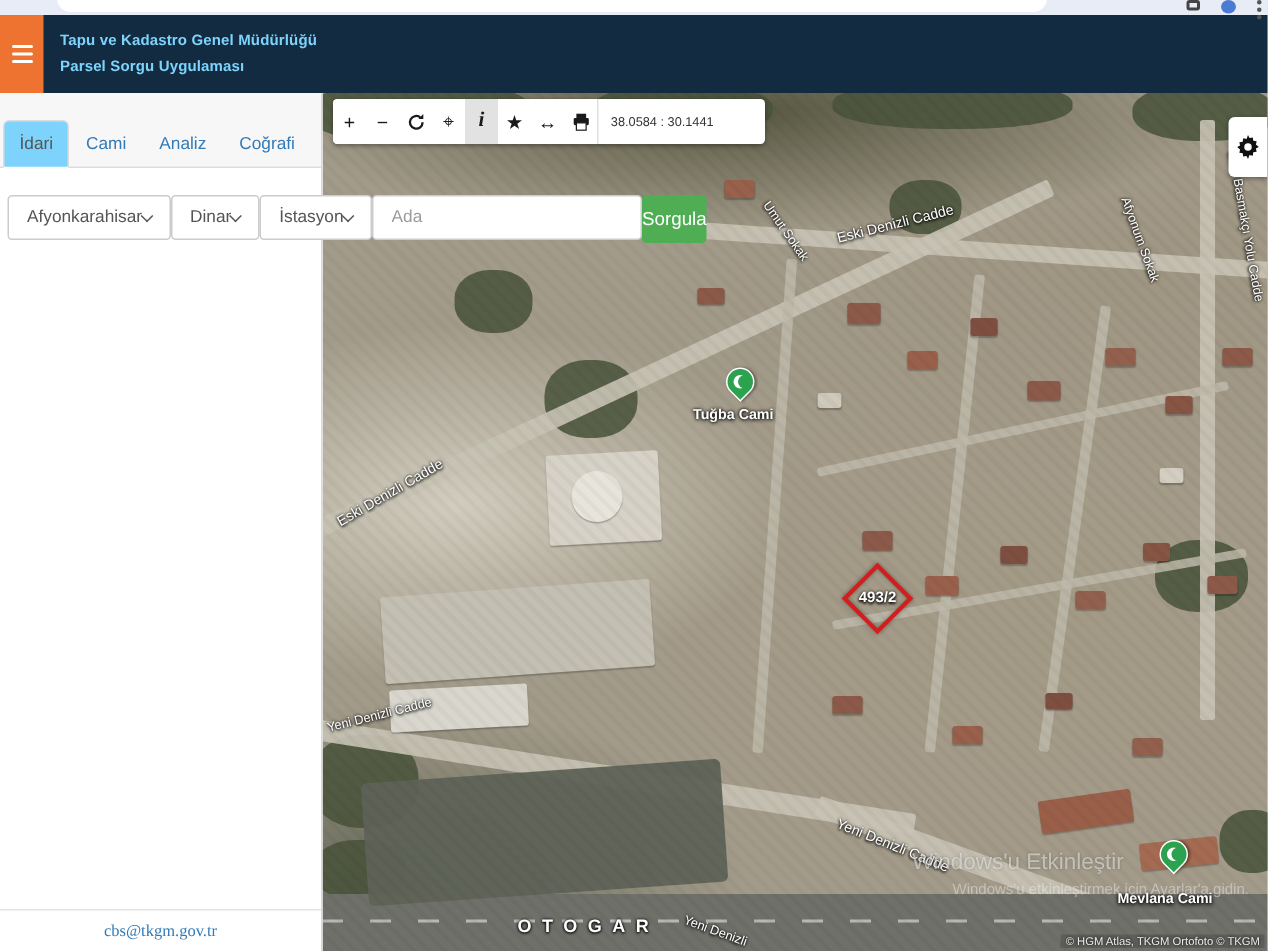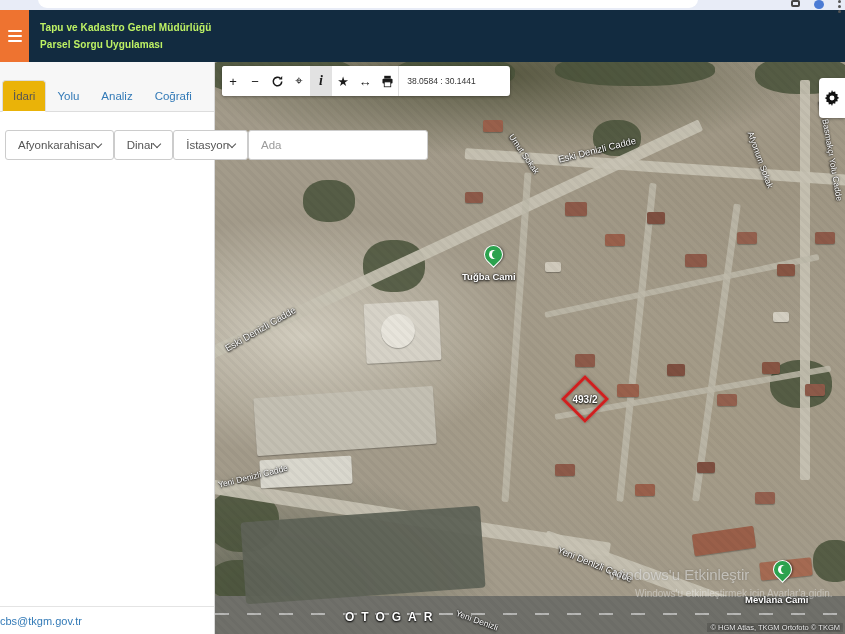--- a/index.html
+++ b/index.html
@@ -12,35 +12,35 @@
   .ext-icon { width:9px; height:7px; border:2px solid #444; border-radius:2px; margin-top:0; }
   .avatar { width:10px; height:9px; border-radius:50%; background:#4b7bd4; }
   .kebab { display:flex; flex-direction:column; gap:2px; margin-top:0; }
   .kebab i { width:3px; height:3px; border-radius:50%; background:#555; }
 
   
   .app-header { position:absolute; left:0; top:10px; width:845px; height:52px; background:#122b40; z-index:40; }
   .hamburger { position:absolute; left:0; top:0; width:29px; height:52px; background:#ee7330; display:flex; align-items:center; justify-content:center; cursor:pointer; }
   .bars { display:flex; flex-direction:column; gap:3px; }
   .bars i { display:block; width:14px; height:2px; background:#fff; border-radius:1px; }
-  .titles { position:absolute; left:40px; top:9px; color:#bef264; }
+  .titles { position:absolute; left:40px; top:9px; color:#7dd3fc; }
   .titles .t1, .titles .t2 { font-size:10px; font-weight:600; line-height:17px; letter-spacing:.1px; }
 
   
   .sidebar { position:absolute; left:0; top:62px; width:215px; height:572px; background:#fff; border-right:1px solid #d9d9d9; z-index:30; }
   .tabs { height:50px; background:#f7f7f7; border-bottom:1px solid #ddd; display:flex; align-items:flex-end; padding-left:2px; }
   .tab { font-size:11.5px; color:#337ab7; padding:9px 10px; cursor:pointer; border:1px solid transparent; margin-bottom:-1px; }
-  .tab.active { background:#eab308; color:#555; border-color:#ddd #ddd #fff #ddd; border-radius:4px 4px 0 0; }
+  .tab.active { background:#7dd3fc; color:#555; border-color:#ddd #ddd #fff #ddd; border-radius:4px 4px 0 0; }
   .form { padding:18px 5px 0 5px; display:flex; flex-direction:row; }
   .select { height:30px; border:1px solid #ccc; border-radius:3px; background:#fff; display:flex; align-items:center; justify-content:space-between; padding:0 12px; font-size:11.5px; color:#555; margin-bottom:17px; cursor:pointer; }
   .chev { width:6px; height:6px; border-right:1.6px solid #555; border-bottom:1.6px solid #555; transform:rotate(45deg); margin-top:-3px; }
   .txt { height:30px; border:1px solid #ccc; border-radius:3px; padding:0 12px; font-size:11.5px; color:#555; margin-bottom:17px; outline:none; font-family:"Liberation Sans", sans-serif; }
   .txt::placeholder { color:#9b9b9b; }
   .sorgula { height:32px; border:none; border-radius:3px; background:#4fae54; color:#fff; font-size:12.5px; cursor:pointer; font-family:"Liberation Sans", sans-serif; }
-  .side-footer { position:absolute; left:0; bottom:0; width:100%; height:28px; border-top:1px solid #e4e4e4; display:flex; align-items:center; justify-content:flex-start; }
+  .side-footer { position:absolute; left:0; bottom:0; width:100%; height:28px; border-top:1px solid #e4e4e4; display:flex; align-items:center; justify-content:center;font-family:Liberation Serif, serif; }
   .side-footer a { font-size:11px; color:#337ab7; text-decoration:none; cursor:pointer; }
 
   
   .map { position:absolute; left:215px; top:62px; width:630px; height:572px; overflow:hidden; background:#a39b8a;
     background-image:
       radial-gradient(ellipse 320px 170px at 14% 48%, rgba(212,207,193,.95), rgba(212,207,193,0) 70%),
       radial-gradient(ellipse 420px 110px at 45% 2%, rgba(74,76,52,.85), rgba(74,76,52,0) 75%),
       radial-gradient(ellipse 480px 190px at 85% 22%, rgba(156,146,125,.6), transparent 70%),
       radial-gradient(ellipse 420px 260px at 74% 62%, rgba(164,154,132,.7), transparent 75%),
       radial-gradient(ellipse 330px 170px at 8% 92%, rgba(92,97,82,.9), transparent 70%);
@@ -108,38 +108,39 @@
   </div>
   <div class="titles">
     <div class="t1">Tapu ve Kadastro Genel Müdürlüğü</div>
     <div class="t2">Parsel Sorgu Uygulaması</div>
   </div>
 </div>
 
 <div class="sidebar">
   <div class="tabs">
     <div class="tab active">İdari</div>
-    <div class="tab">Yolu</div>
+    <div class="tab">Cami</div>
     <div class="tab">Analiz</div>
     <div class="tab">Coğrafi</div>
   </div>
   <div class="form">
     <div class="select">
       <span>Afyonkarahisar</span>
       <i class="chev"></i>
     </div>
     <div class="select">
       <span>Dinar</span>
       <i class="chev"></i>
     </div>
     <div class="select">
       <span>İstasyon</span>
       <i class="chev"></i>
     </div>
     <input class="txt" type="text" placeholder="Ada" style="">
+    <button class="sorgula">Sorgula</button>
   </div>
   <div class="side-footer">
     <a>cbs@tkgm.gov.tr</a>
   </div>
 </div>
 
 <div class="map">
 
   <div class="deco">
     <b class="tr" style="left:-10px;top:-8px;width:150px;height:42px;"></b>

